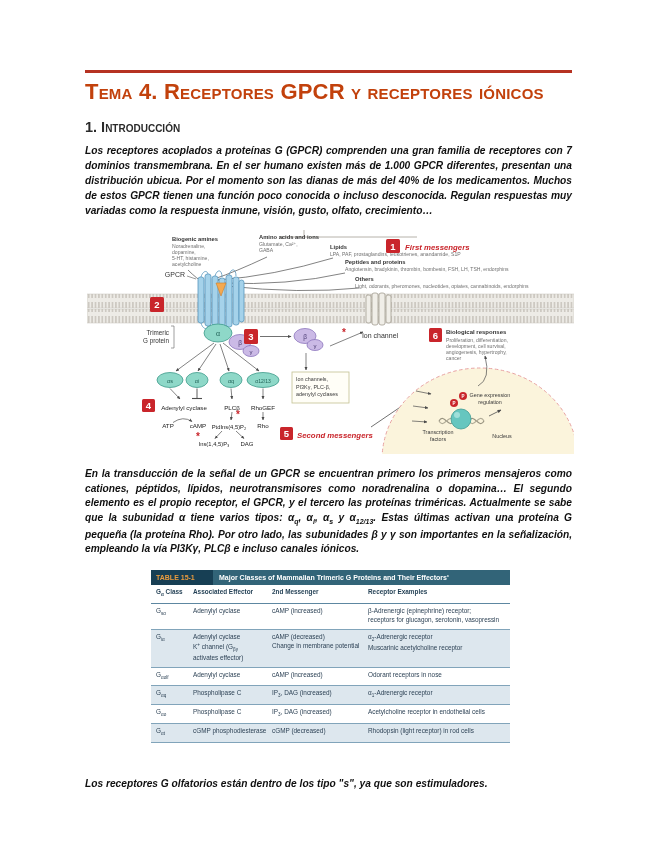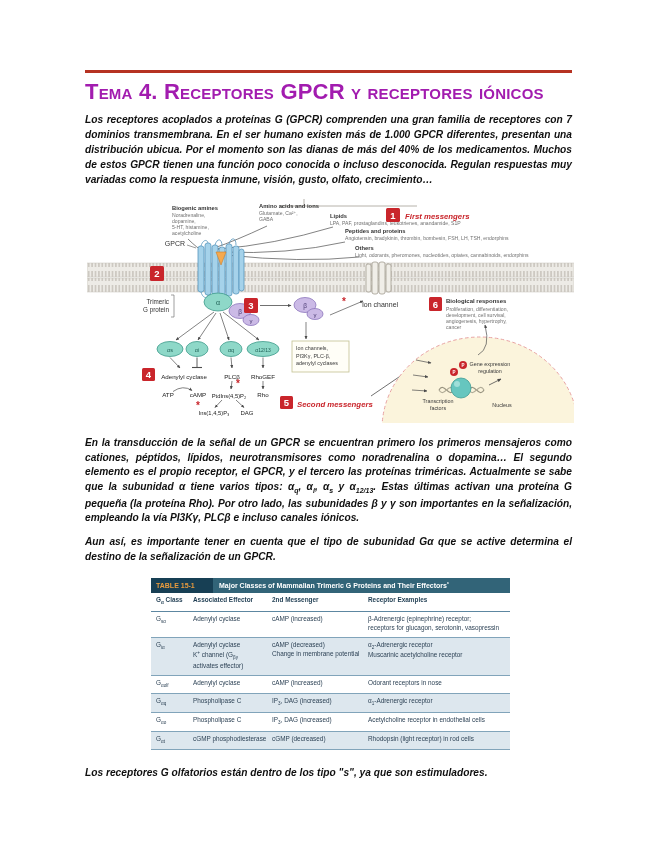--- a/index.html
+++ b/index.html
@@ -1,21 +1,21 @@
 <!DOCTYPE html>
 <html><head>
 <meta charset="utf-8">
 <style>
   html,body{margin:0;padding:0;background:#ffffff;}
   .page{position:relative;width:655px;height:848px;background:#fff;overflow:hidden;
         font-family:"Liberation Sans","DejaVu Sans",sans-serif;}
   .content{position:absolute;left:85px;top:70px;width:487px;}
   .top-rule{height:3px;background:#b63222;}
   h1.doc-title{margin:7px 0 0;font-size:22px;line-height:1.1;font-variant:small-caps;
-        color:#a21caf;font-weight:bold;letter-spacing:.2px;}
+        color:#c2410c;font-weight:bold;letter-spacing:.2px;}
   h2.section{margin:15px 0 0;font-size:14.5px;font-variant:small-caps;color:#2a2a2a;font-weight:bold;}
   p.body{margin:9px 0 0;font-size:10.2px;line-height:1.46;font-weight:bold;color:#101010;
         text-align:justify;font-style:italic;}
   p.body sub, p.body sup{font-size:7px;}
   figure.diagram{margin:11px 0 0 2px;padding:0;}
   
   .tbl{margin:13px 0 0 66px;width:359px;font-size:6.4px;color:#2e4356;line-height:1.4;}
   .tbl-bar{display:flex;height:15px;}
   .tbl-tag{width:62px;background:#173f54;color:#e89b3e;font-weight:bold;font-size:7px;
         display:flex;align-items:center;padding-left:5px;box-sizing:border-box;}
@@ -23,41 +23,42 @@
         display:flex;align-items:center;padding-left:6px;}
   .tbl-title sup{font-size:5px;}
   .tbl-head,.tbl-row{display:grid;grid-template-columns:42px 79px 96px 1fr;}
   .tbl-head{font-weight:bold;color:#1f3d52;border-bottom:1.4px solid #5d87a1;}
   .tbl-row{border-bottom:1px solid #81a4ba;}
   .tbl-row.shaded{background:#dde7ee;}
   .cell{padding:3px 4px 4px 0;}
   .cell:first-child{padding-left:5px;}
   .tbl sub{font-size:4.6px;}
   .tbl sup{font-size:4.6px;}
-  p.last{margin-top:16px;}
+  p.last{margin-top:34px;}
   
   svg text{font-family:"Liberation Sans","DejaVu Sans",sans-serif;}
   .lt{font-size:5.8px;font-weight:bold;fill:#333;}
   .ls{font-size:5.1px;fill:#707070;}
   .num{font-size:9.5px;font-weight:bold;fill:#fff;text-anchor:middle;}
   .redlab{font-size:7.8px;font-weight:bold;font-style:italic;fill:#c9252b;}
   .biglab{font-size:7px;fill:#333;}
   .mid{text-anchor:middle;}
   .met{font-size:6.2px;fill:#222;}
   .ast{font-size:10px;font-weight:bold;fill:#c9252b;text-anchor:middle;}
   .cellt{font-size:5.4px;fill:#3a3a3a;}
 </style>
 </head>
 <body>
 
 <div class="page">
   <div class="content">
 
     <div class="top-rule"></div>
     <h1 class="doc-title">Tema 4. Receptores GPCR y receptores iónicos</h1>
+    <h2 class="section">1. Introducción</h2>
 
     <p class="body">Los receptores acoplados a proteínas G (GPCR) comprenden una gran familia de receptores con 7 dominios transmembrana. En el ser humano existen más de 1.000 GPCR diferentes, presentan una distribución ubicua. Por el momento son las dianas de más del 40% de los medicamentos. Muchos de estos GPCR tienen una función poco conocida o incluso desconocida. Regulan respuestas muy variadas como la respuesta inmune, visión, gusto, olfato, crecimiento…</p>
 
     <figure class="diagram">
       <svg width="487" height="224" viewBox="0 0 487 224">
         <defs>
           <marker id="ah" viewBox="0 0 8 8" refX="7" refY="4" markerWidth="5" markerHeight="5" orient="auto-start-reverse">
             <path d="M0,0.6 L8,4 L0,7.4 Z" fill="#4a4a4a"></path>
           </marker>
           <pattern id="mem" width="3.4" height="14" patternUnits="userSpaceOnUse">
@@ -272,21 +273,20 @@
           <text x="359" y="104" font-size="6" font-weight="bold" fill="#333">Biological responses</text>
           <text class="ls" x="359" y="111.5">Proliferation, differentiation,</text>
           <text class="ls" x="359" y="117.8">development, cell survival,</text>
           <text class="ls" x="359" y="124.1">angiogenesis, hypertrophy,</text>
           <text class="ls" x="359" y="130.4">cancer</text>
         </g>
       </svg>
     </figure>
 
     <p class="body">En la transducción de la señal de un GPCR se encuentran primero los primeros mensajeros como cationes, péptidos, lípidos, neurotransmisores como noradrenalina o dopamina… El segundo elemento es el propio receptor, el GPCR, y el tercero las proteínas triméricas. Actualmente se sabe que la subunidad α tiene varios tipos: α<sub>q</sub>, α<sub>i</sub>, α<sub>s</sub> y α<sub>12/13</sub>. Estas últimas activan una proteína G pequeña (la proteína Rho). Por otro lado, las subunidades β y γ son importantes en la señalización, empleando la vía PI3Kγ, PLCβ e incluso canales iónicos.</p>
-    <p class="body">Aun así, es importante tener en cuenta que el tipo de subunidad Gα que se active determina el destino de la señalización de un GPCR.</p>
 
     <div class="tbl">
       <div class="tbl-bar">
         <div class="tbl-tag">TABLE 15-1</div>
         <div class="tbl-title">Major Classes of Mammalian Trimeric G Proteins and Their Effectors<sup>*</sup></div>
       </div>
       <div class="tbl-head">
         <div class="cell">G<sub>α</sub> Class</div>
         <div class="cell">Associated Effector</div>
         <div class="cell">2nd Messenger</div>

